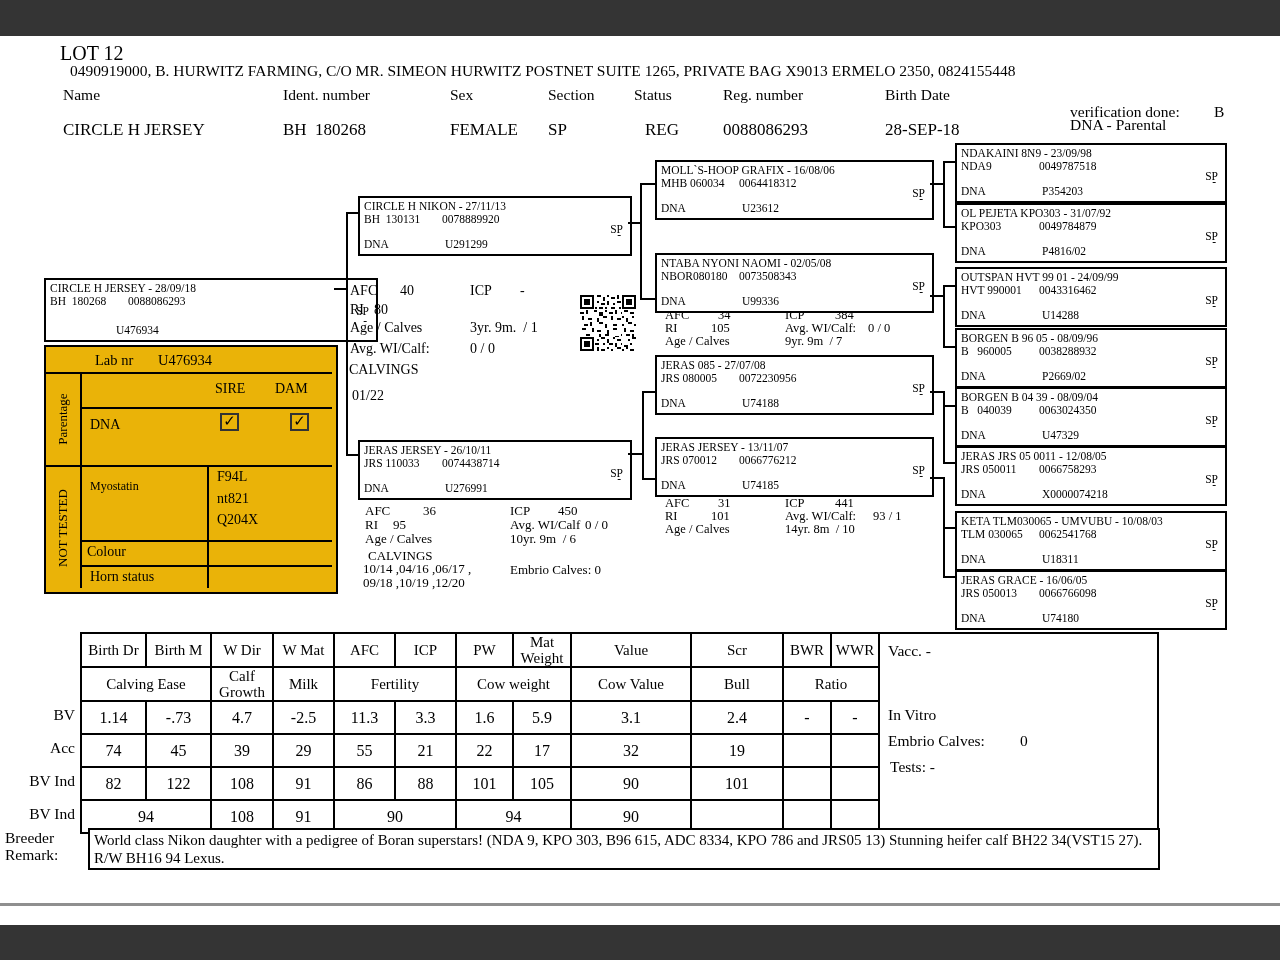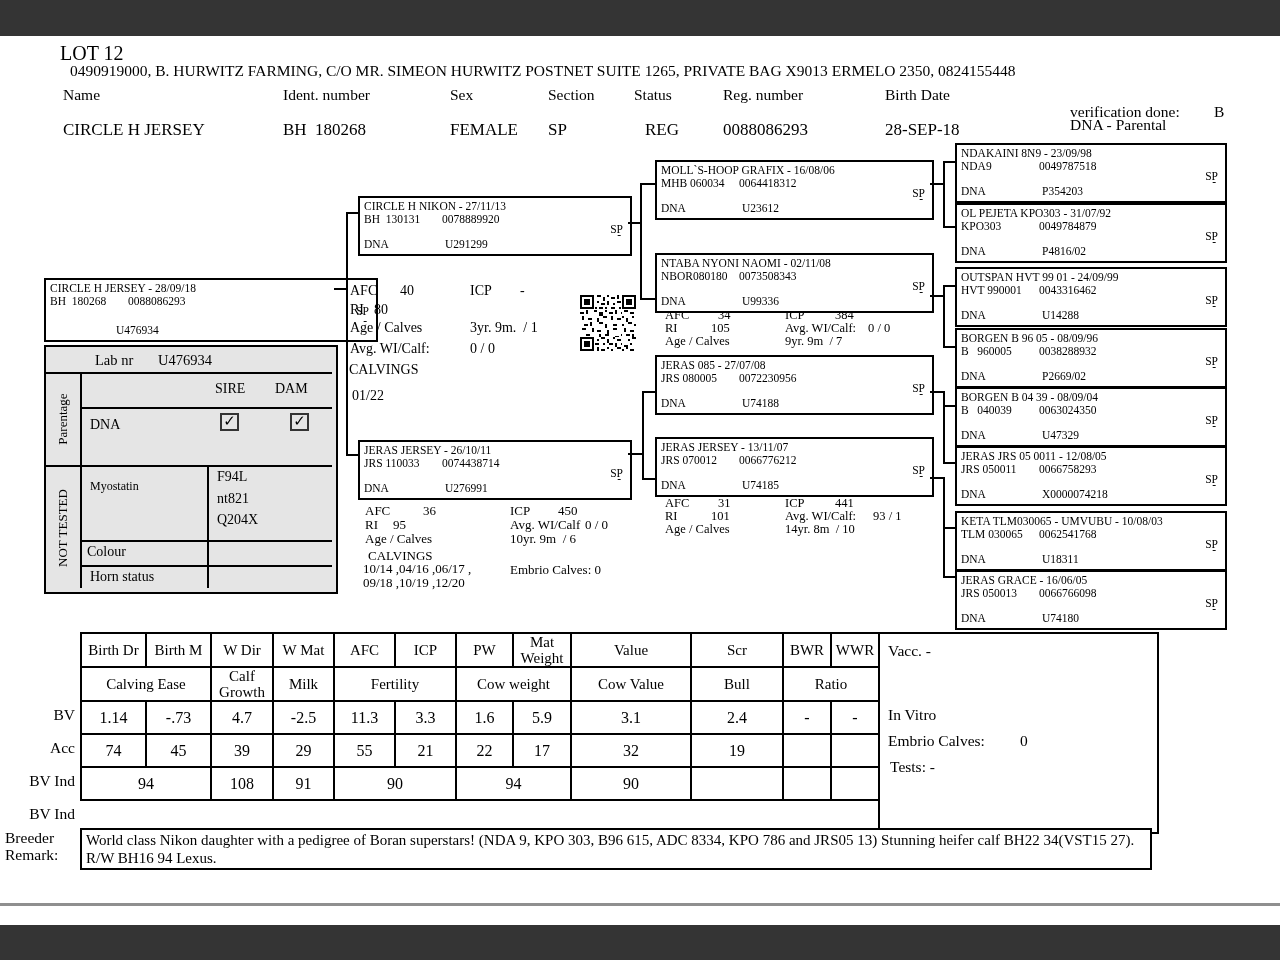--- a/index.html
+++ b/index.html
@@ -14,31 +14,31 @@
   .pbox .l2b{top:15px;left:82px;}
   .pbox .sp{top:25px;right:7px;}
   .pbox .dna{bottom:3px;left:4px;}
   .pbox .dnav{bottom:3px;left:85px;}
   .pbox .dash{bottom:13px;right:9px;}
   .hline,.vline{position:absolute;background:#000;}
   .hl{font-size:15.5px;}
   .hv{font-size:17px;}
   .stats{position:absolute;}
   .stats span{position:absolute;white-space:pre;}
-  .labbox{position:absolute;border:2px solid #000;background:#e5e5e5;}
+  .labbox{position:absolute;border:2px solid #000;background:#eab308;}
   .labbox .ln{position:absolute;background:#000;}
   .vlabel{position:absolute;transform:translate(-50%,-50%) rotate(-90deg);white-space:nowrap;font-size:13px;}
   .cb{position:absolute;width:15px;height:14px;border:2px solid #333;font-size:15px;line-height:13px;text-align:center;}
   table.bv{position:absolute;left:80px;top:632px;border-collapse:collapse;table-layout:fixed;}
   table.bv th,table.bv td{border:2px solid #000;font-weight:normal;text-align:center;padding:0;
         font-size:15px;line-height:16px;vertical-align:middle;}
   table.bv td{font-size:16px;}
   .sidebox{position:absolute;border:2px solid #000;background:#fff;}
   .sidebox span{position:absolute;white-space:pre;font-size:15.5px;}
-  .rembox{position:absolute;border:2px solid #000;background:#fff;font-size:15px;line-height:18px;padding:1px 4px;}
+  .rembox{position:absolute;border:2px solid #000;background:#fff;font-size:15px;line-height:18px;padding:1px 4px;margin-left:8px;}
   .rlabel{position:absolute;font-size:15.5px;}
 </style>
 </head>
 <body>
 
 <div id="page">
 
   <div class="bar" style="top:0;height:36px;"></div>
   <div class="bar" style="top:925px;height:35px;"></div>
   <div style="position:absolute;left:0;top:903px;width:1280px;height:3px;background:#8f8f8f;"></div>
@@ -252,21 +252,21 @@
     <span class="l1">MOLL`S-HOOP GRAFIX - 16/08/06</span>
     <span class="l2a">MHB 060034</span>
     <span class="l2b">0064418312</span>
     <span class="sp">SP</span>
     <span class="dna">DNA</span>
     <span class="dnav">U23612</span>
     <span class="dash">-</span>
   </div>
 
   <div class="pbox" style="left:655px;top:253px;width:275px;height:56px;">
-    <span class="l1">NTABA NYONI NAOMI - 02/11/08</span>
+    <span class="l1">NTABA NYONI NAOMI - 02/05/08</span>
     <span class="l2a">NBOR080180</span>
     <span class="l2b">0073508343</span>
     <span class="sp">SP</span>
     <span class="dna">DNA</span>
     <span class="dnav">U99336</span>
     <span class="dash">-</span>
   </div>
   <div class="stats" style="left:663px;top:308px;width:280px;height:42px;font-size:12.5px;">
     <span style="left:2px;top:0;">AFC</span>
     <span style="left:55px;top:0;">34</span>
@@ -487,20 +487,34 @@
       <td>55</td>
           <td>21</td>
       <td>22</td>
           <td>17</td>
       <td>32</td>
           <td>19</td>
       <td></td>
           <td></td>
     </tr>
     <tr style="height:33px">
+      <td>82</td>
+          <td>122</td>
+      <td>108</td>
+          <td>91</td>
+      <td>86</td>
+          <td>88</td>
+      <td>101</td>
+          <td>105</td>
+      <td>90</td>
+          <td>101</td>
+      <td></td>
+          <td></td>
+    </tr>
+    <tr style="height:33px">
       <td colspan="2">94</td>
       <td>108</td>
       <td>91</td>
       <td colspan="2">90</td>
       <td colspan="2">94</td>
       <td>90</td>
       <td></td>
       <td></td>
       <td></td>
     </tr>

